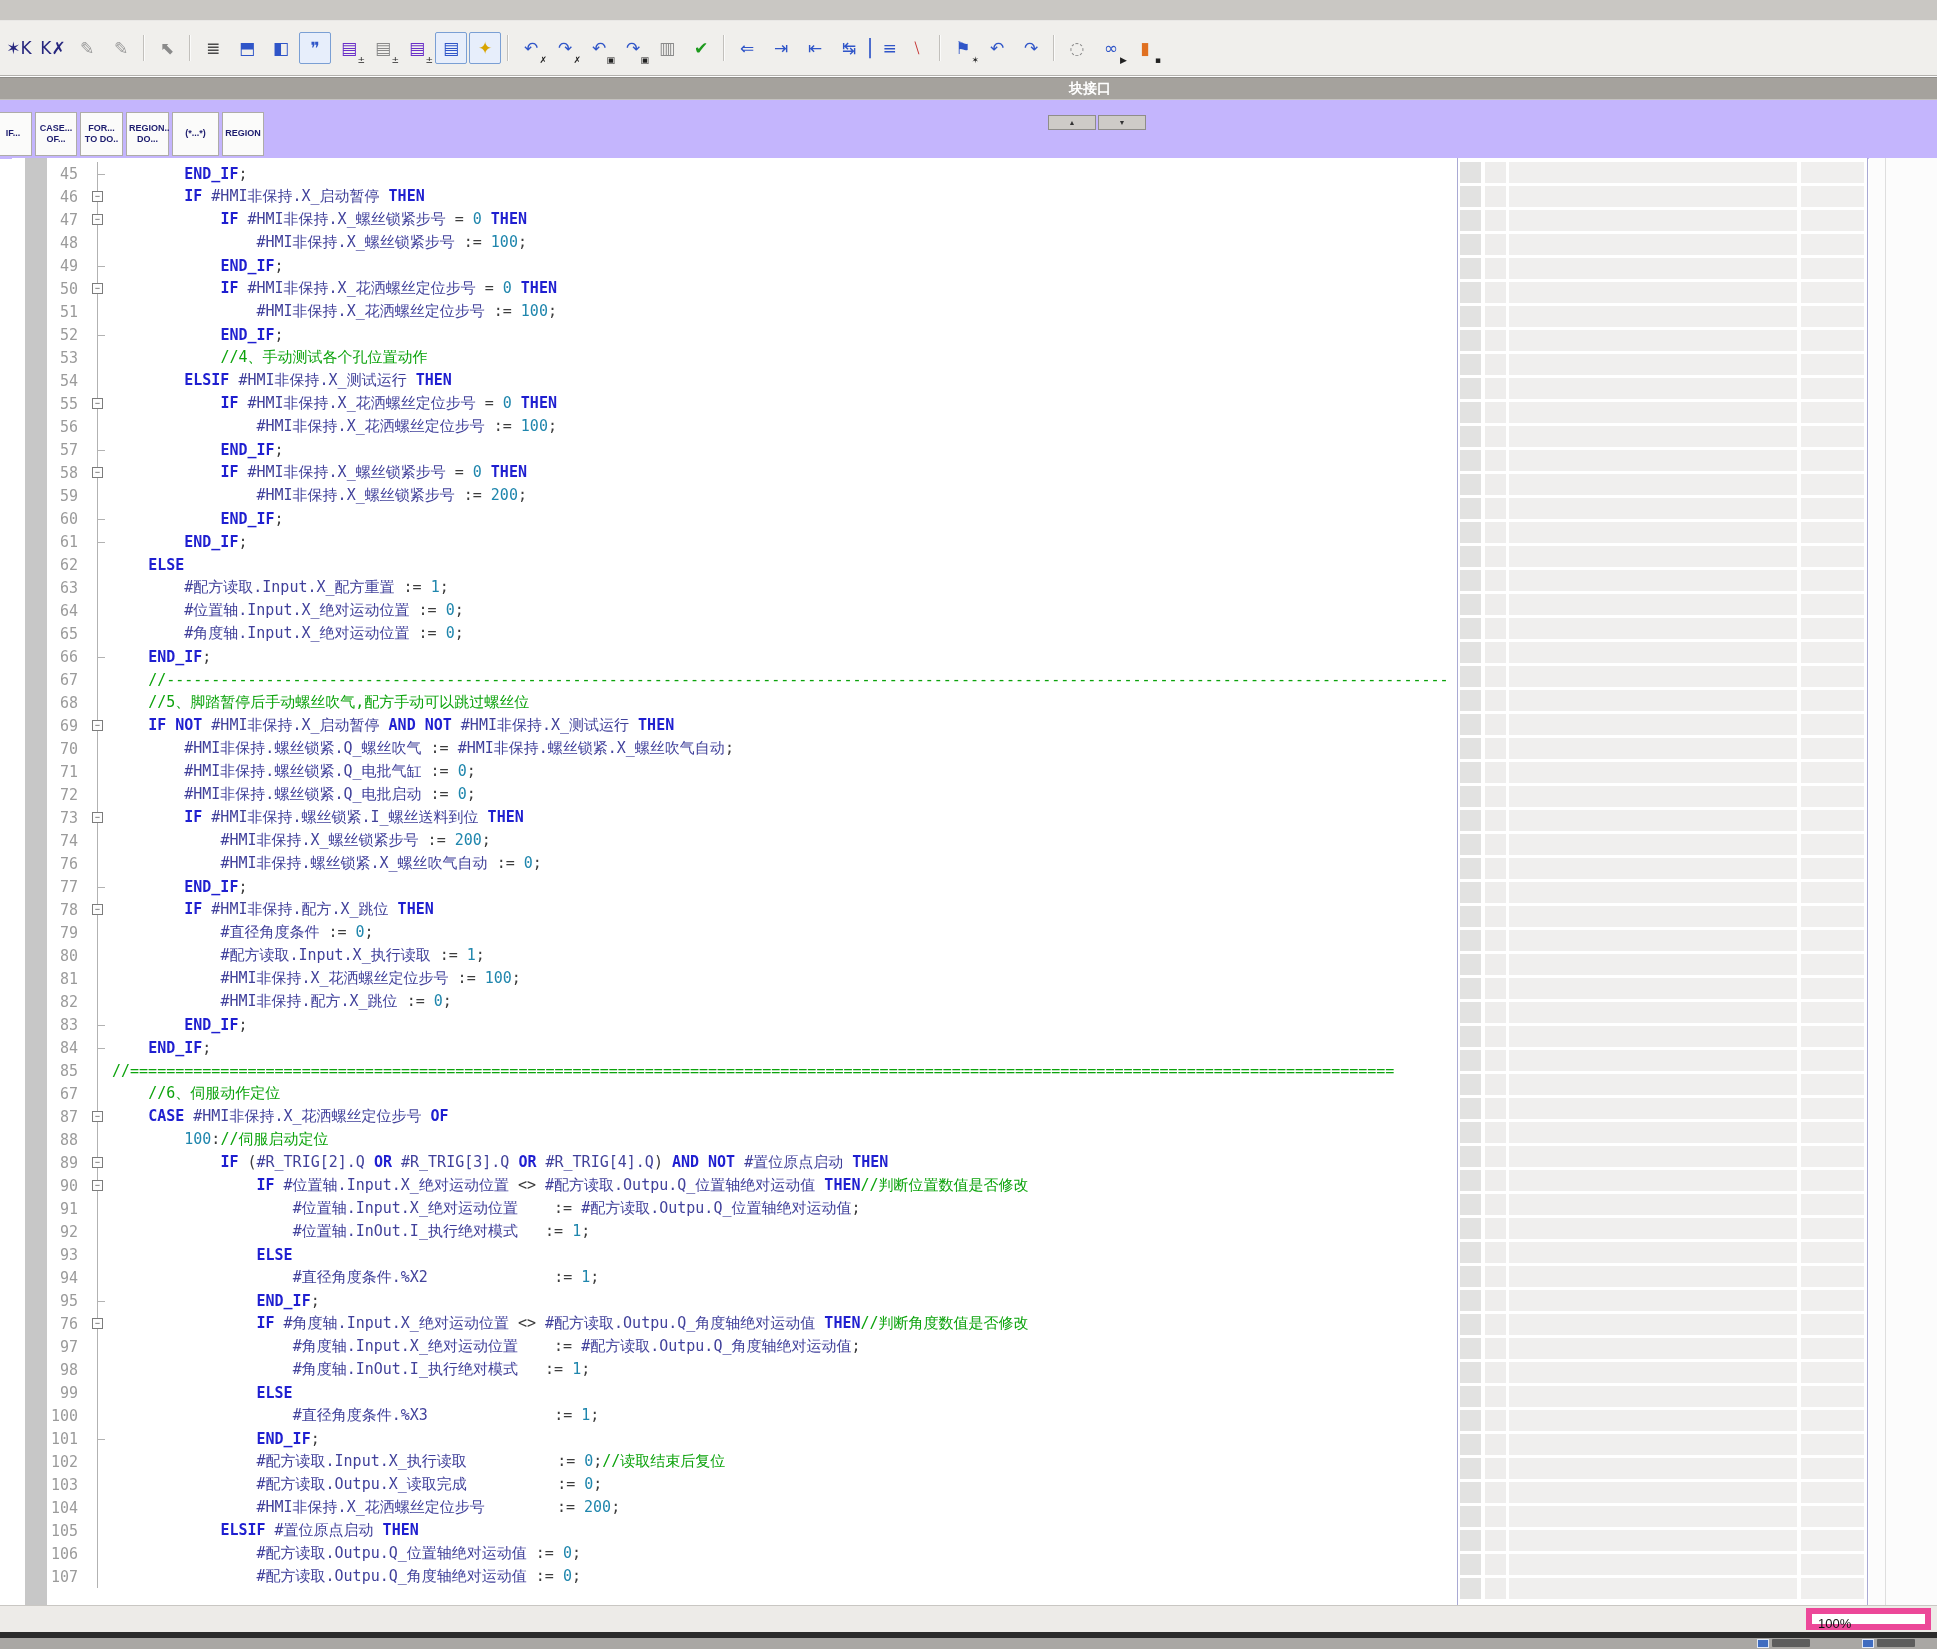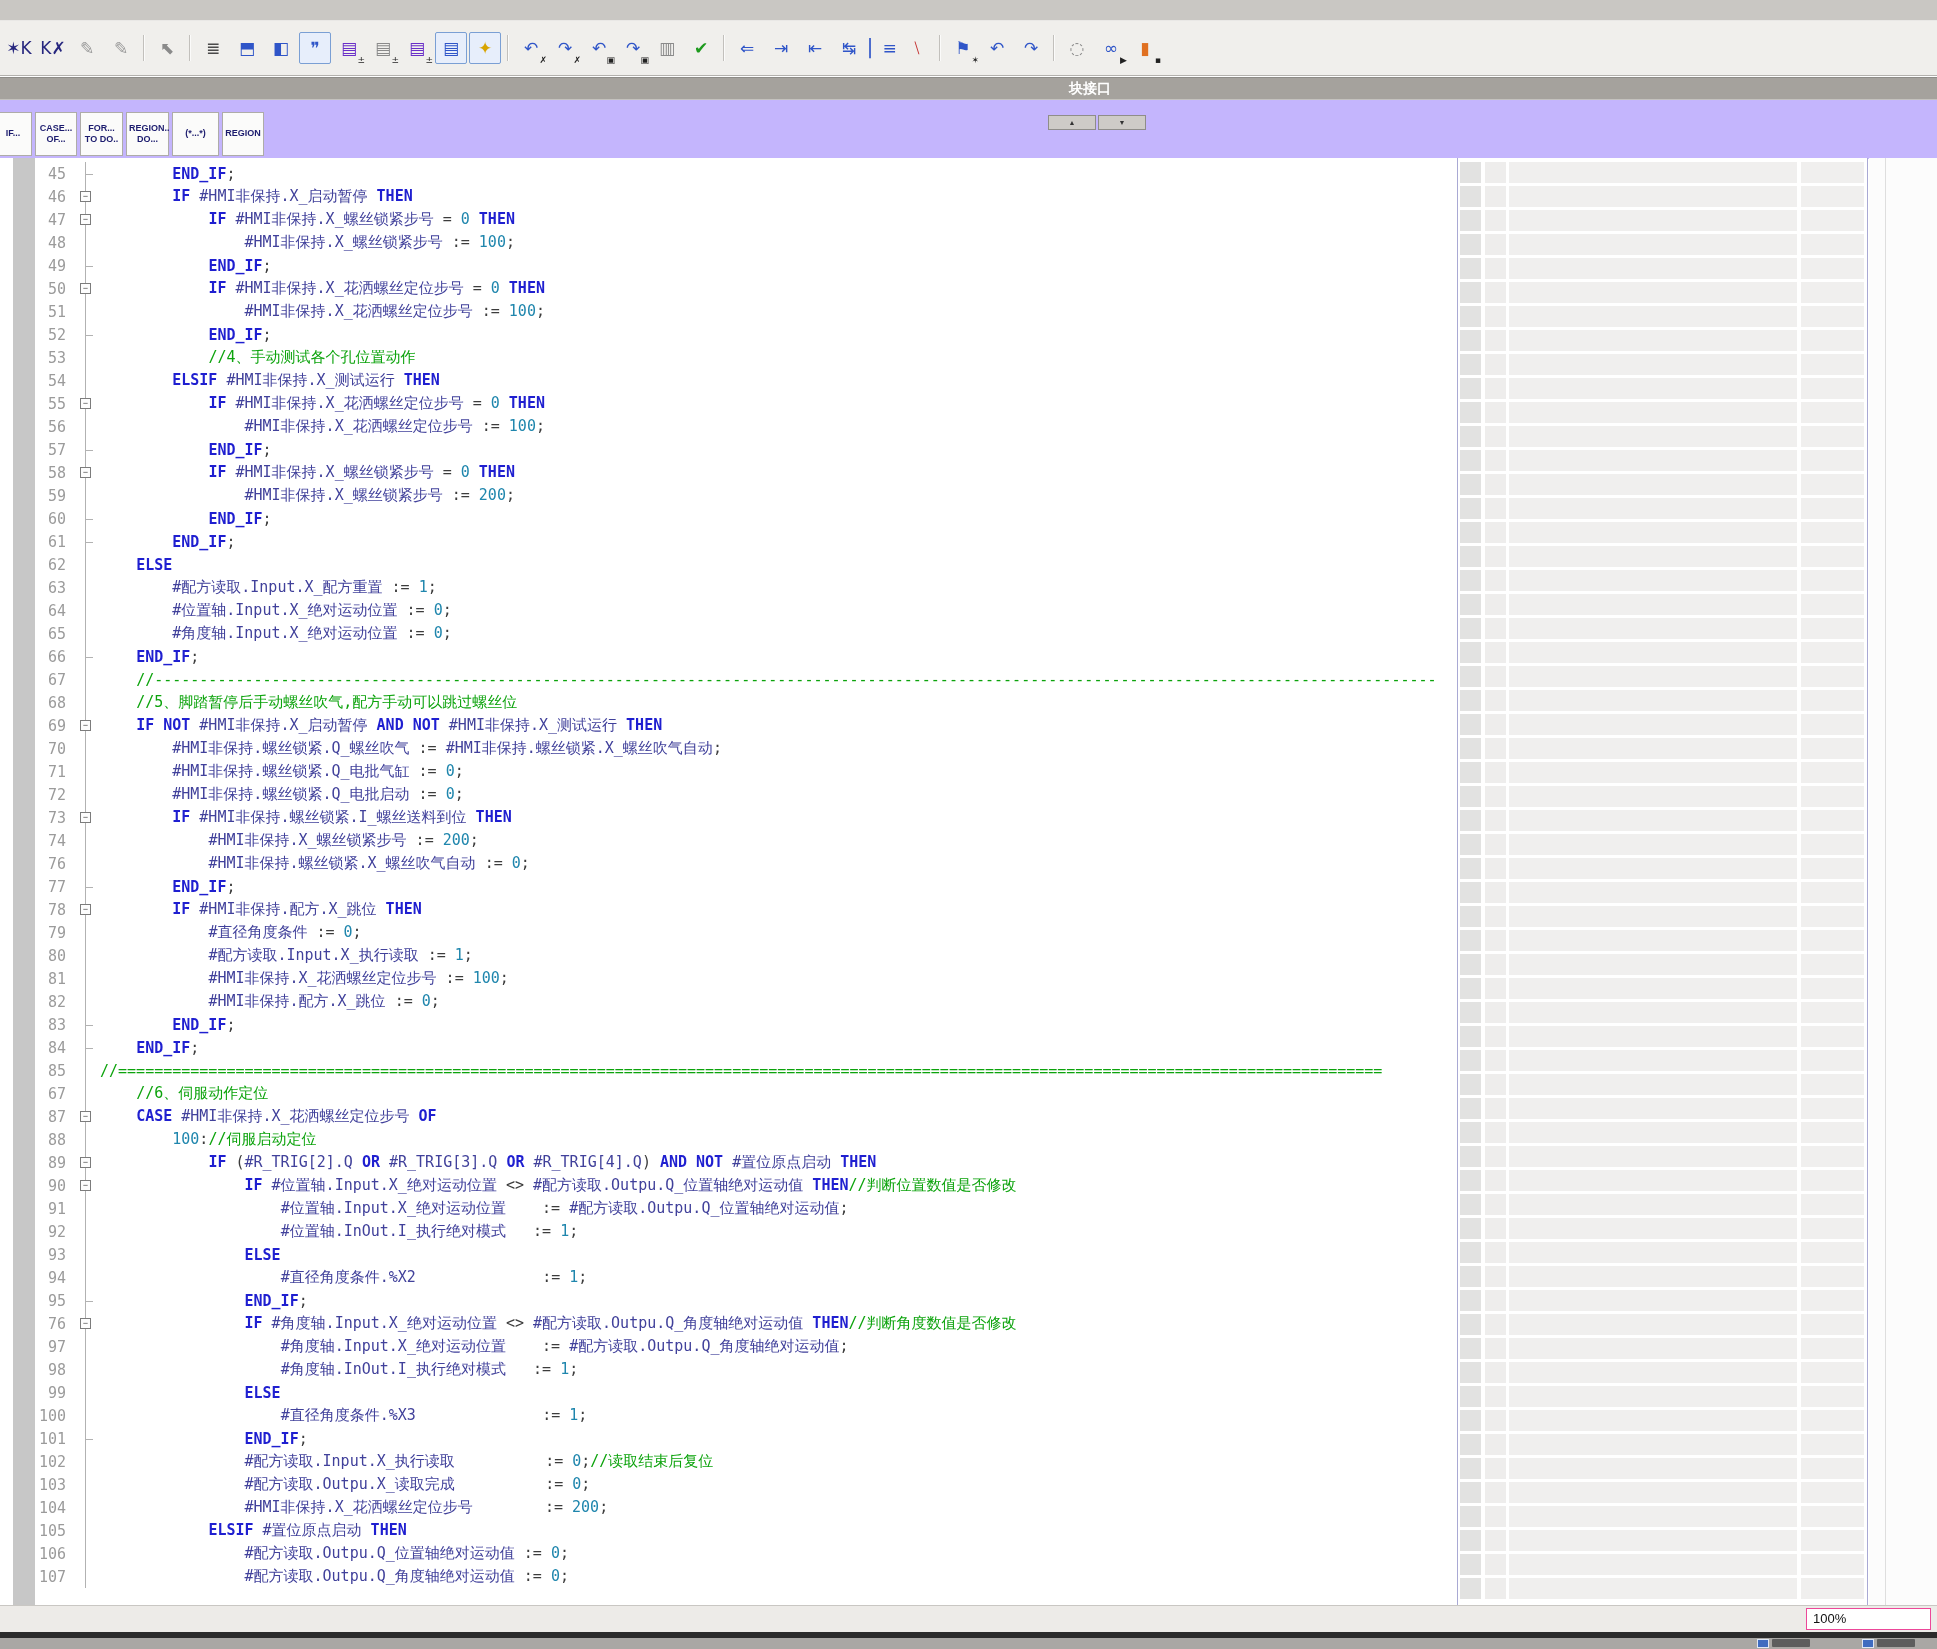--- a/index.html
+++ b/index.html
@@ -18,21 +18,21 @@
               border-top:1px solid #8e8c88;}
   #iface-title{position:absolute;left:1020px;top:2px;width:140px;text-align:center;color:#ffffff;
                font-weight:bold;font-size:14px;font-family:Liberation Serif, serif;}
   #tab-band{position:absolute;left:0;top:99px;width:1937px;height:59px;background:#c4b5fd;border-top:1px solid #c4c2be;}
   .snip-tab{position:absolute;top:12px;height:44px;background:#fbfbfa;border:1px solid #aeaca8;
             color:#1c1c6e;font-size:9px;font-weight:bold;text-align:center;display:flex;flex-direction:column;
             justify-content:center;line-height:1.25;box-sizing:border-box;padding:1px 2px;}
   .split-btn{position:absolute;top:15px;width:46px;height:13px;background:#cecbc7;border:1px solid #8f8d89;
              font-size:7px;color:#333;display:flex;align-items:center;justify-content:center;}
   
-  #code-pane{position:absolute;left:0;top:158px;width:1457px;height:1447px;background:#ffffff;overflow:hidden;}
+  #code-pane{position:absolute;left:12px;top:158px;width:1457px;height:1447px;background:#ffffff;overflow:hidden;}
   #gutter-strip{position:absolute;left:13px;top:0;width:22px;height:1447px;background:#c7c7c7;}
   #code-rows{position:absolute;left:0;top:4px;width:1457px;}
   .crow{height:23px;white-space:nowrap;display:flex;align-items:center;}
   .lnum{display:inline-block;width:72px;text-align:right;padding-right:6px;box-sizing:border-box;
         color:#9b9b9b;font-family:"DejaVu Sans Mono",monospace;font-size:15px;flex:0 0 auto;}
   .fold{display:inline-block;width:28px;height:23px;position:relative;flex:0 0 auto;}
   .fold .guide{position:absolute;left:13px;top:0;bottom:0;width:1px;background:#b2b2b2;}
   .fold .fbox{position:absolute;left:8px;top:6px;width:11px;height:11px;border:1px solid #7c7c7c;
               background:#fdfdfd;font-size:9px;line-height:9px;text-align:center;color:#444;box-sizing:border-box;}
   .fold .ftick{position:absolute;left:14px;top:12px;width:7px;height:1px;background:#b2b2b2;}
@@ -48,21 +48,21 @@
                border-left:1px solid #a9a9d4;border-right:1px solid #a9a9d4;box-sizing:border-box;overflow:hidden;}
   .irow{position:relative;height:21px;margin:0 0 3px 0;}
   .irow .c1{position:absolute;left:2px;top:0;width:21px;height:21px;background:#e2e2e1;}
   .irow .c2{position:absolute;left:27px;top:0;width:21px;height:21px;background:#eeedec;}
   .irow .c3{position:absolute;left:51px;top:0;width:288px;height:21px;background:#f0efee;}
   .irow .c4{position:absolute;left:343px;top:0;width:63px;height:21px;background:#f0efee;}
   #right-gap{position:absolute;left:1869px;top:158px;width:68px;height:1447px;background:#fcfcfc;}
   #right-line{position:absolute;left:16px;top:0;width:1px;height:1447px;background:#dedede;}
   
   #status-strip{position:absolute;left:0;top:1605px;width:1937px;height:27px;background:#edebe8;border-top:1px solid #c9c7c3;}
-  #zoom-box{position:absolute;left:1806px;top:2px;width:125px;height:22px;background:#ffffff;border:1px solid #ec4899;
+  #zoom-box{position:absolute;left:1806px;top:2px;width:125px;height:22px;background:#ffffff;border:6px solid #ec4899;
             box-sizing:border-box;font-size:13px;line-height:20px;padding-left:6px;color:#111;}
   #dark-bar{position:absolute;left:0;top:1632px;width:1937px;height:6px;background:#2b2b2b;}
   #taskbar{position:absolute;left:0;top:1638px;width:1937px;height:11px;background:#a9a7a4;}
   .tb-item{position:absolute;top:1px;height:10px;display:flex;align-items:flex-start;gap:3px;}
   .tb-ico{width:12px;height:9px;background:#3f6cc0;border:1px solid #dfe7f5;box-sizing:border-box;}
   .tb-txt{width:38px;height:8px;background:#5d5d5d;border-radius:1px;}
 </style>
 </head>
 <body>
 

